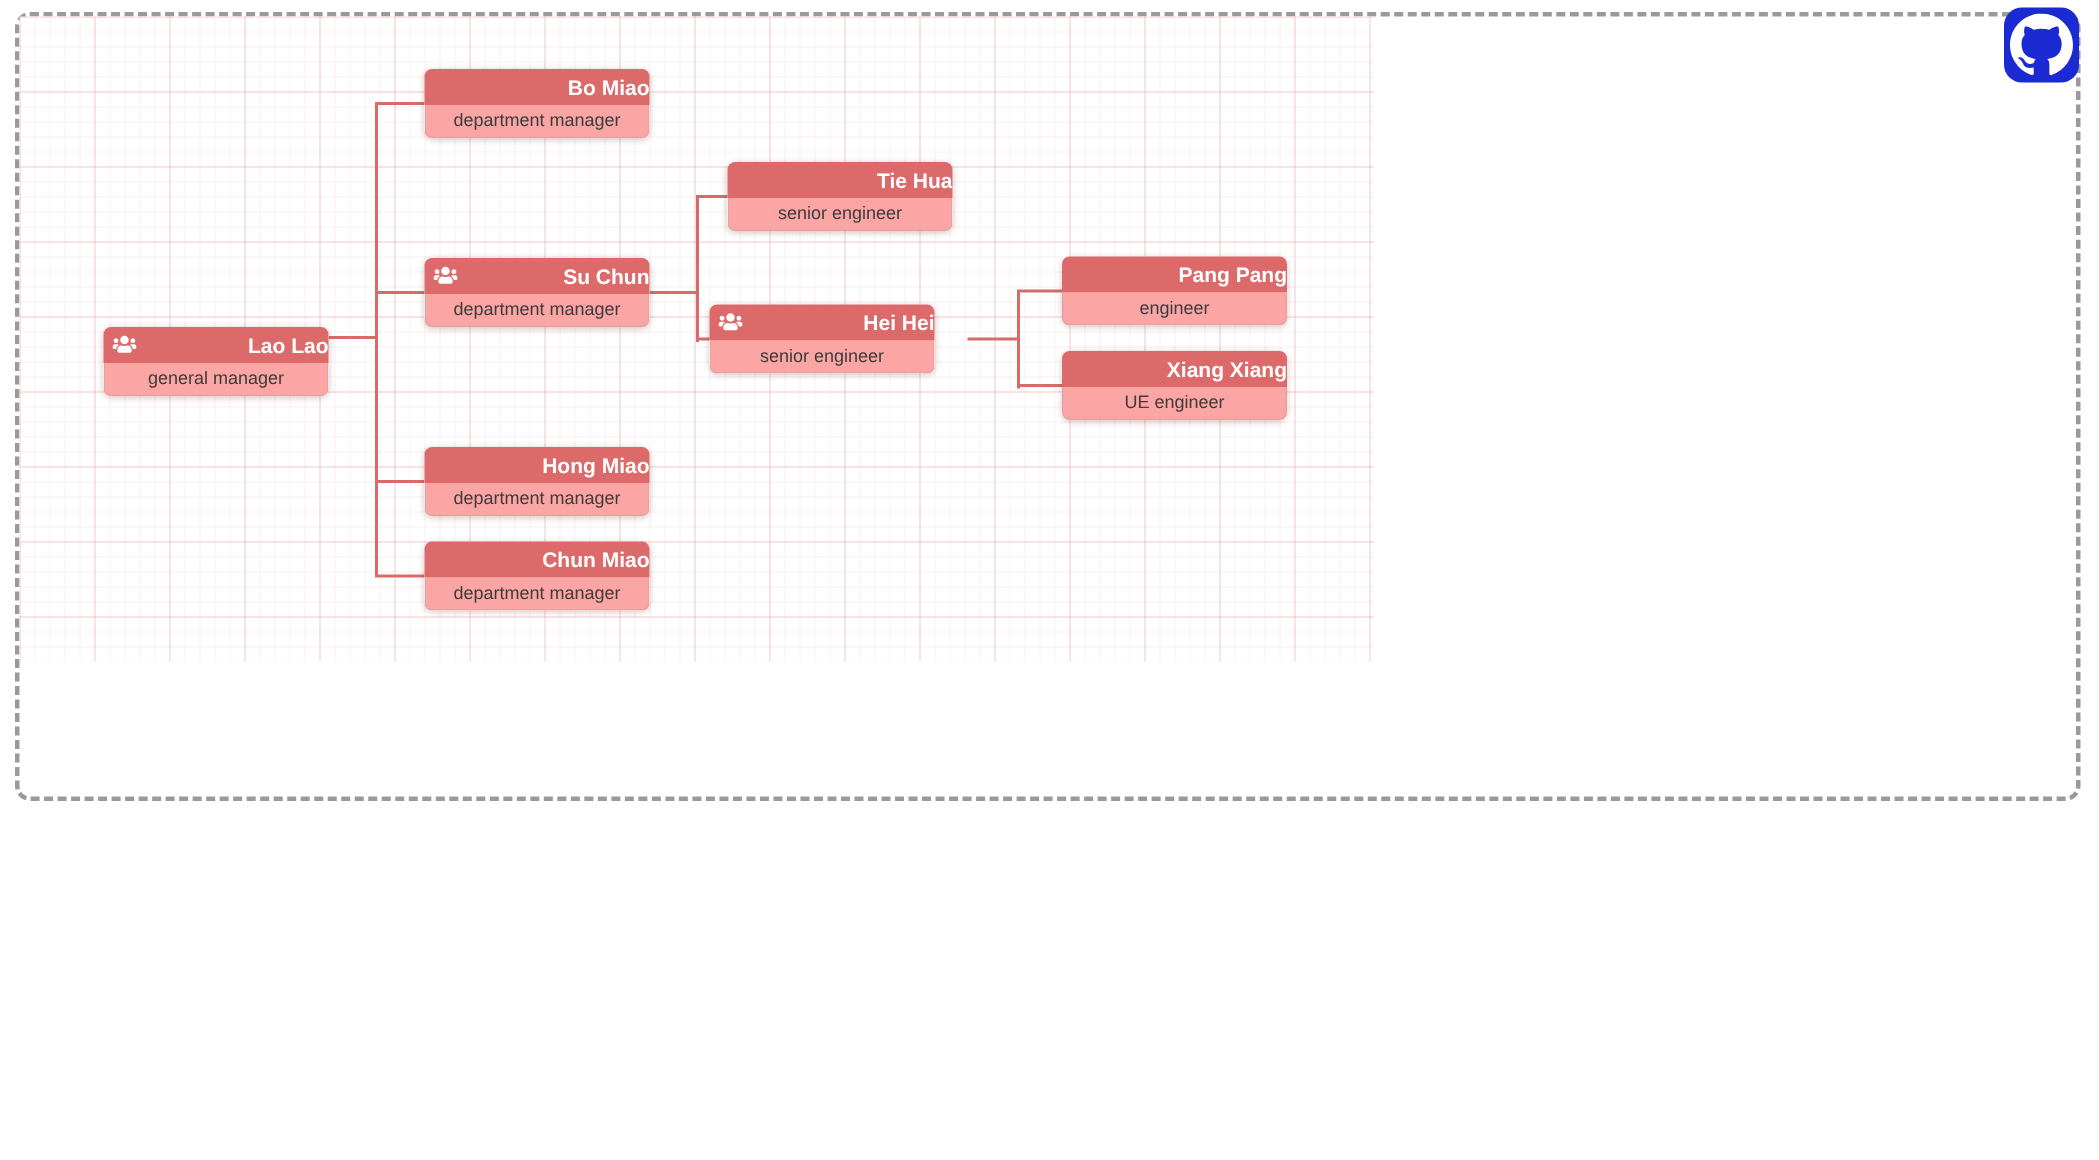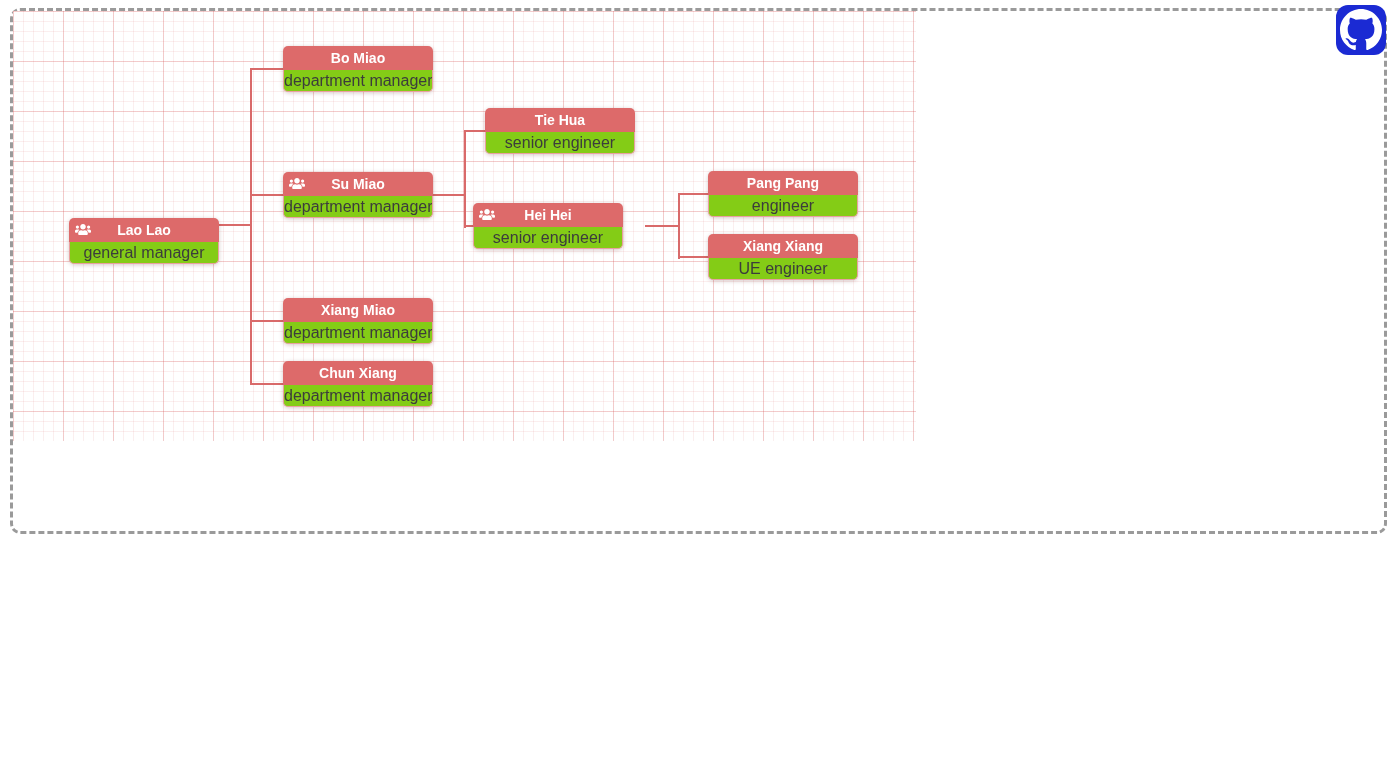--- a/index.html
+++ b/index.html
@@ -22,26 +22,26 @@
 
   
   .line{position:absolute;background:#d96a6a;z-index:1;}
   .line.h{height:2px;}
   .line.v{width:2px;}
 
   
   .node{position:absolute;width:150px;z-index:2;background:#fff;border-radius:6px;
         box-shadow:0 1px 4px rgba(90,30,30,.25);cursor:default;}
   .node .title{position:relative;height:24px;line-height:24px;background:#dd6a6a;color:#fff;
-        font-size:14px;font-weight:bold;text-align:center;border-radius:5px 5px 0 0;
+        font-size:14px;font-weight:bold;text-align:right;border-radius:5px 5px 0 0;
         overflow:hidden;white-space:nowrap;}
   .node .symbol{position:absolute;left:6px;top:5px;width:16px;height:13px;}
   .node .symbol svg{display:block;width:16px;height:13px;}
-  .node .content{height:21px;line-height:21px;font-size:16px;color:#3c3c3c;text-align:center;
-        background:#84cc16;border:1px solid #e9a0a0;border-top:none;border-radius:0 0 5px 5px;
+  .node .content{height:21px;line-height:21px;font-size:12px;color:#3c3c3c;text-align:center;
+        background:#fca5a5;border:1px solid #e9a0a0;border-top:none;border-radius:0 0 5px 5px;
         overflow:hidden;white-space:nowrap;}
 
   
   .github-corner{position:absolute;left:1336px;top:5px;width:50px;height:50px;
         background:#1b2ad3;border-radius:12px;display:flex;align-items:center;
         justify-content:center;z-index:10;cursor:pointer;text-decoration:none;}
   .github-corner svg{display:block;}
 </style>
 </head>
 <body>
@@ -87,35 +87,35 @@
         <div class="content">department manager</div>
       </div>
 
       <div class="node" style="left:270px;top:161px">
         <div class="title">
           <span class="symbol">
             <svg viewBox="0 0 640 512" fill="#ffffff">
                 <path d="M96 224c35.3 0 64-28.7 64-64s-28.7-64-64-64-64 28.7-64 64 28.7 64 64 64zm448 0c35.3 0 64-28.7 64-64s-28.7-64-64-64-64 28.7-64 64 28.7 64 64 64zm32 32h-64c-17.6 0-33.5 7.1-45.1 18.6 40.3 22.1 68.9 62 75.1 109.4h66c17.7 0 32-14.3 32-32v-32c0-35.3-28.7-64-64-64zm-256 0c61.9 0 112-50.1 112-112S381.9 32 320 32 208 82.1 208 144s50.1 112 112 112zm76.8 32h-8.3c-20.8 10-43.9 16-68.5 16s-47.6-6-68.5-16h-8.3C179.6 288 128 339.6 128 403.2V432c0 26.5 21.5 48 48 48h288c26.5 0 48-21.5 48-48v-28.8c0-63.6-51.6-115.2-115.2-115.2zm-223.7-13.4C161.5 263.1 145.6 256 128 256H64c-35.3 0-64 28.7-64 64v32c0 17.7 14.3 32 32 32h65.9c6.3-47.4 34.9-87.3 75.2-109.4z"></path>
               </svg>
           </span>
-          <span>Su Miao</span>
+          <span>Su Chun</span>
         </div>
         <div class="content">department manager</div>
       </div>
 
       <div class="node" style="left:270px;top:287px">
         <div class="title">
-          <span>Xiang Miao</span>
+          <span>Hong Miao</span>
         </div>
         <div class="content">department manager</div>
       </div>
 
       <div class="node" style="left:270px;top:350px">
         <div class="title">
-          <span>Chun Xiang</span>
+          <span>Chun Miao</span>
         </div>
         <div class="content">department manager</div>
       </div>
 
       <div class="node" style="left:472px;top:97px">
         <div class="title">
           <span>Tie Hua</span>
         </div>
         <div class="content">senior engineer</div>
       </div>

